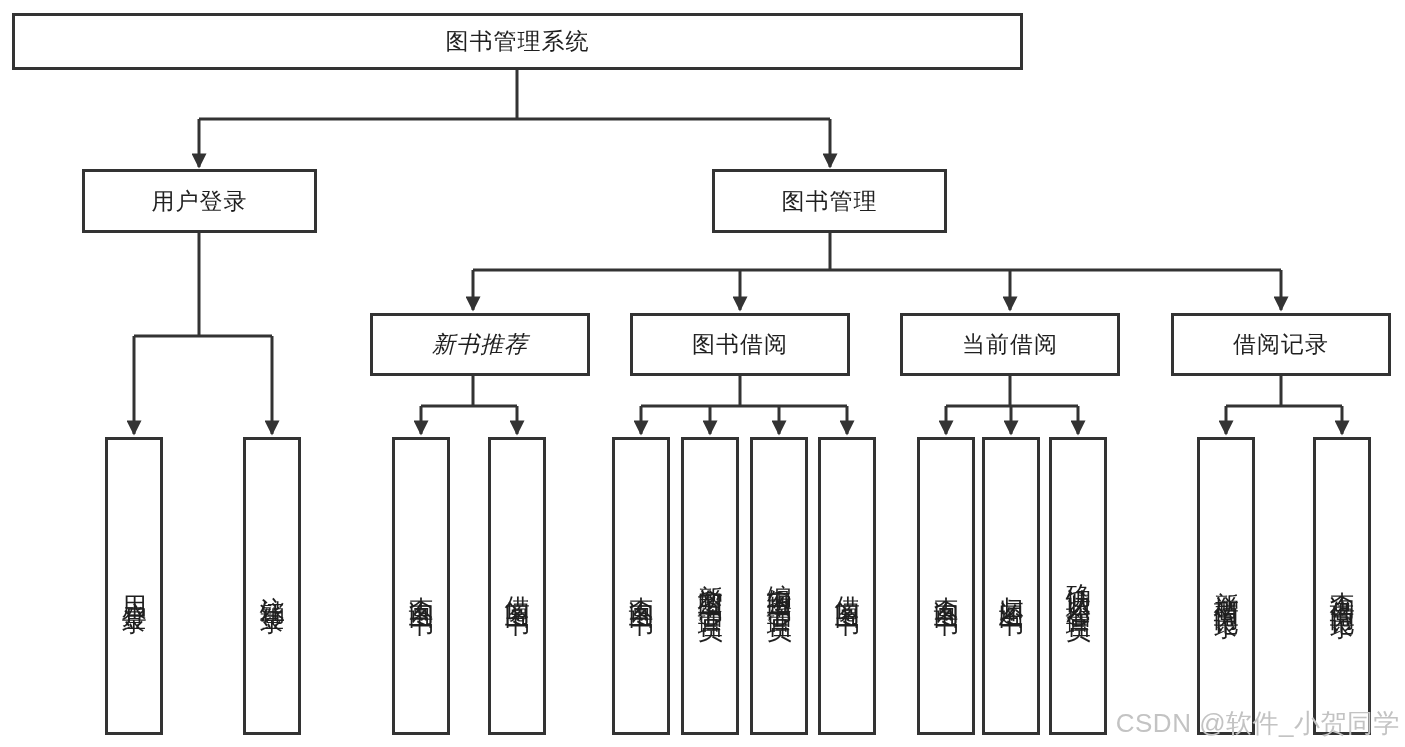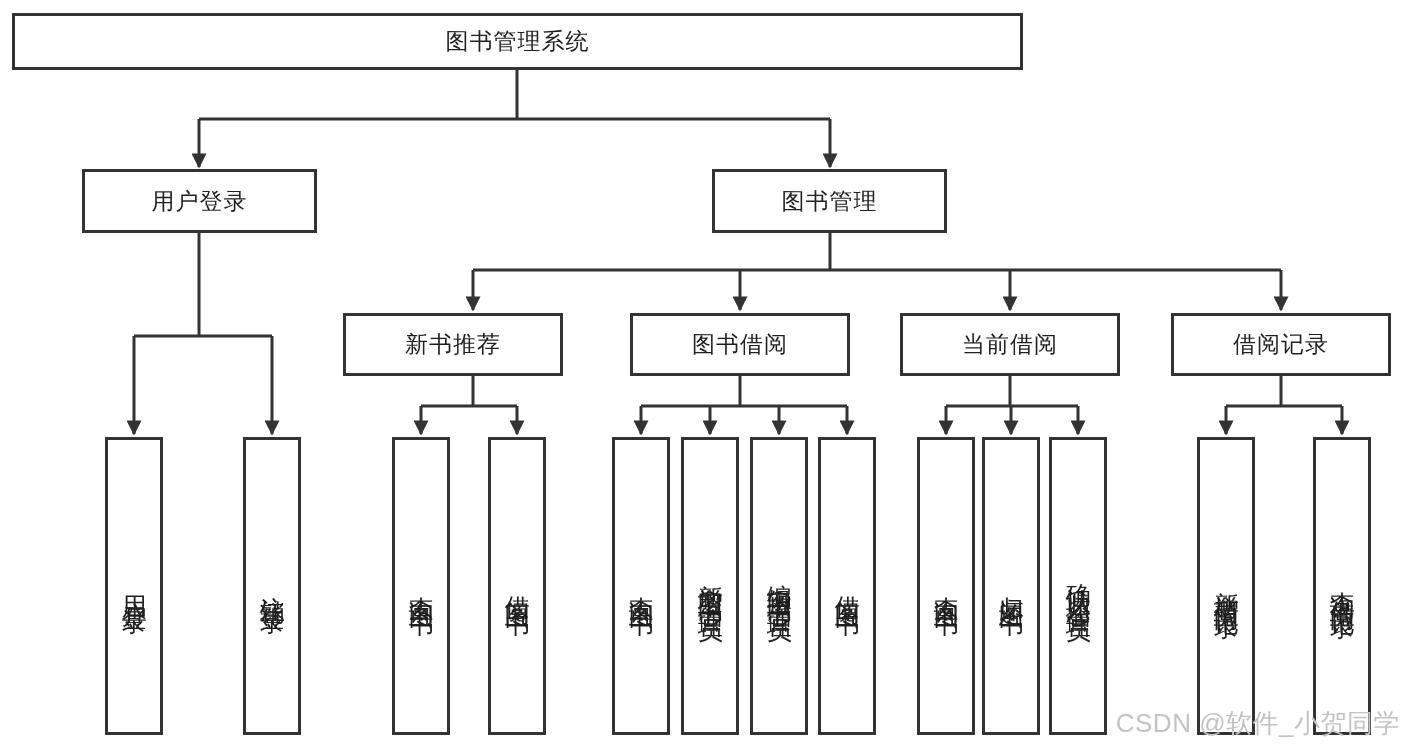--- a/index.html
+++ b/index.html
@@ -37,21 +37,21 @@
     line-height: 1.1;
     white-space: nowrap;
   }
   
   .n-root   { left: 12px;  top: 13px;  width: 1011px; height: 57px; }
   
   .n-login  { left: 82px;  top: 169px; width: 235px; height: 64px; }
   .n-mgmt   { left: 712px; top: 169px; width: 235px; height: 64px; }
   
   .lv3 { top: 313px; height: 63px; width: 220px; }
-  .n-newbook { left: 343px; }
+  .n-newbook { left: 370px; font-style: italic; }
   .n-borrow  { left: 630px; text-align: right; }
   .n-current { left: 900px; }
   .n-records { left: 1171px; }
   
   .leaf { top: 437px; height: 298px; width: 58px; }
   .n-l1  { left: 105px; }
   .n-l2  { left: 243px; }
   .n-l3  { left: 392px; }
   .n-l4  { left: 488px; }
   .n-l5  { left: 612px; }

